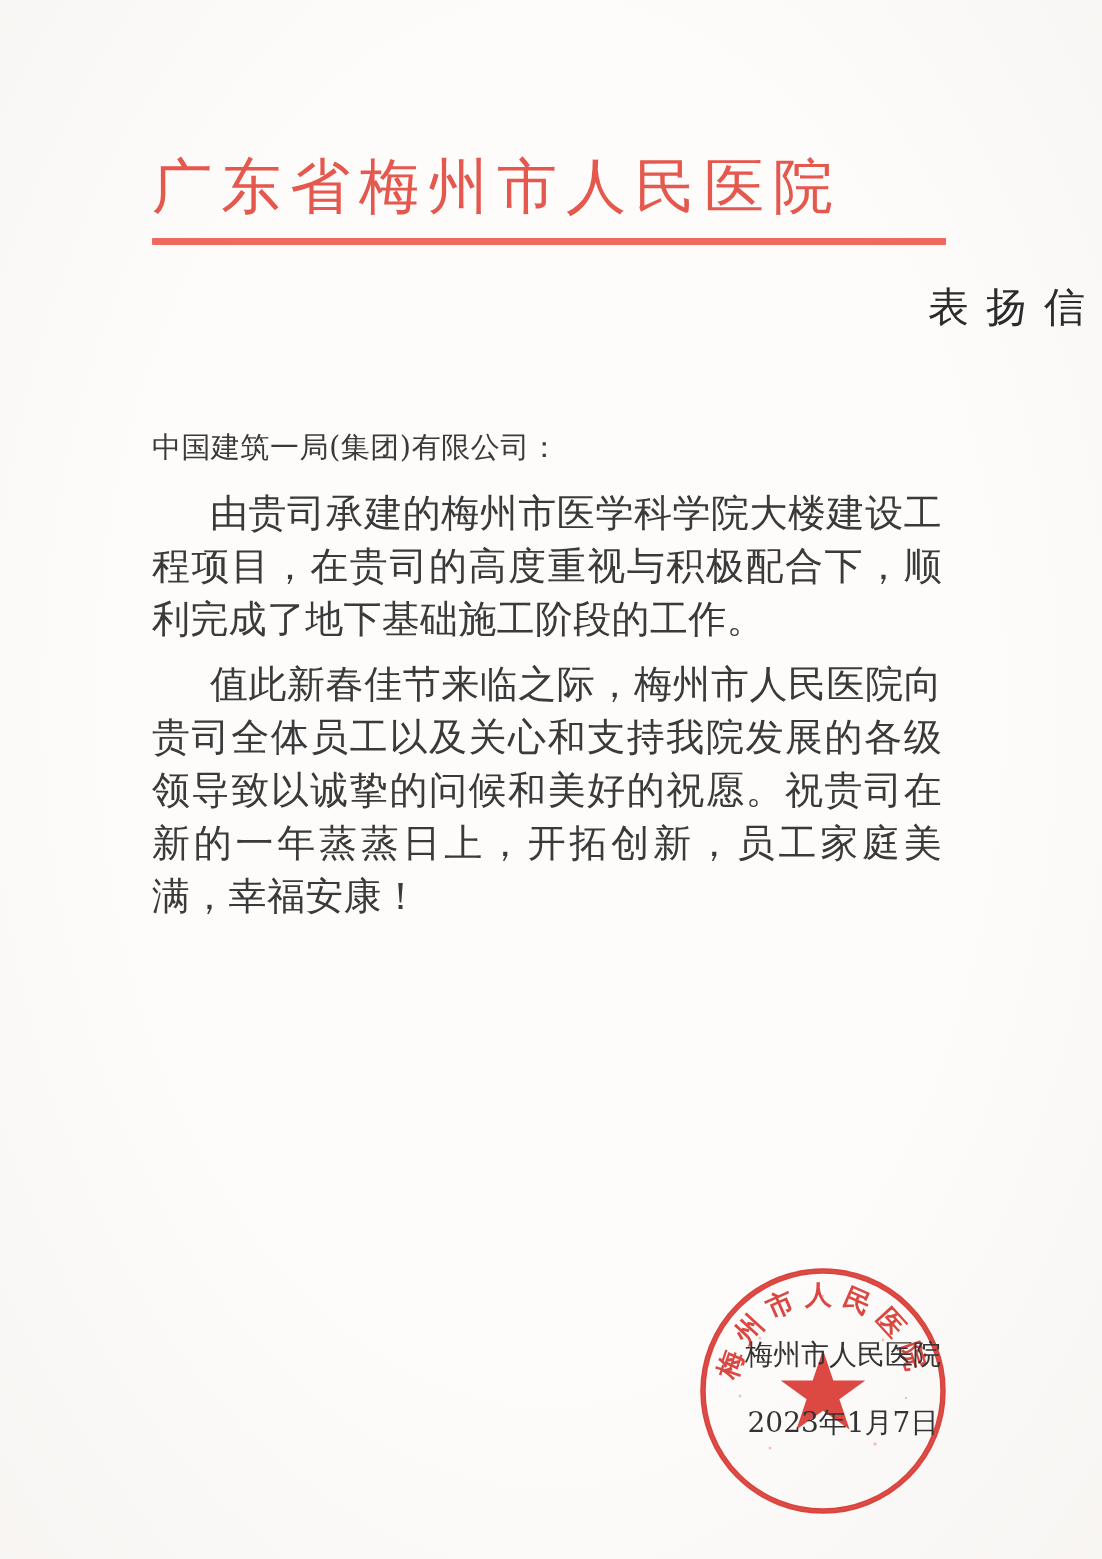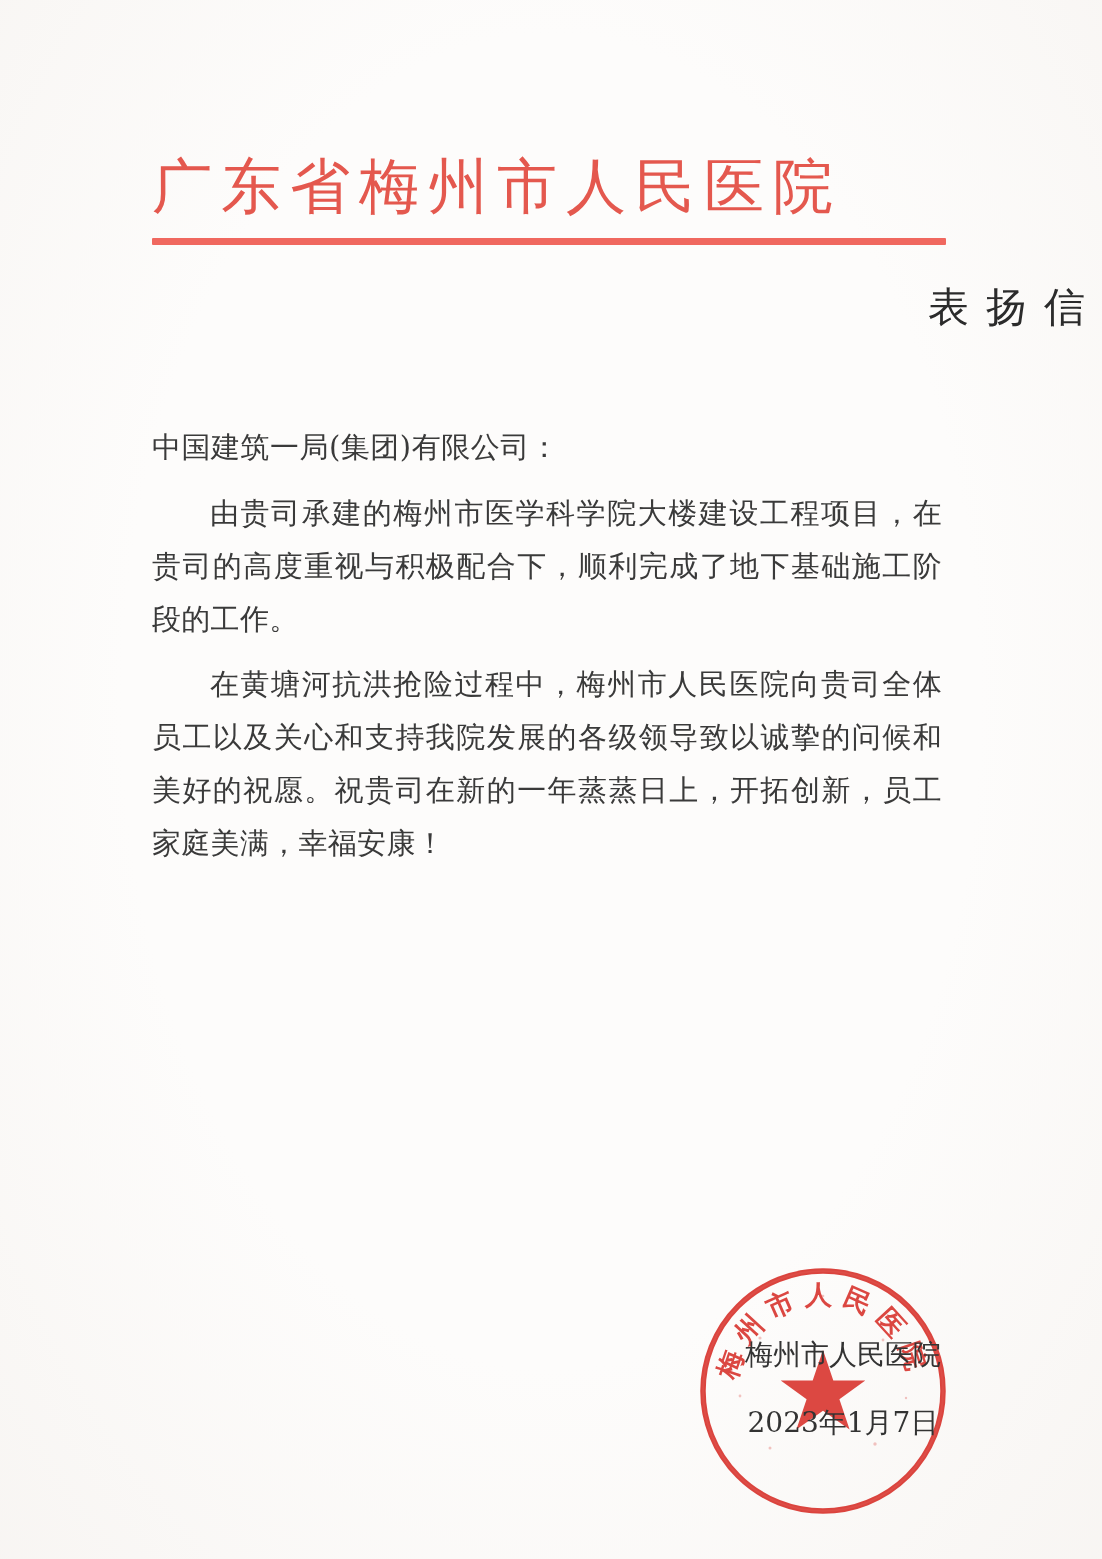--- a/index.html
+++ b/index.html
@@ -70,21 +70,21 @@
     margin-top: 48px;
   }
   .salutation {
     font-size: 29px;
     line-height: 44px;
     color: #3a3a3a;
     margin-bottom: 18px;
     letter-spacing: 0.5px;
   }
   .para {
-    font-size: 29px;
+    font-size: 38px;
     line-height: 53px;
     color: #3a3a3a;
     text-align: justify;
     text-align-last: left;
     text-indent: 58px;
     margin: 0 0 12px 0;
     letter-spacing: 0.3px;
   }
   .signature {
     position: absolute;
@@ -129,21 +129,21 @@
   </div>
 
   <div class="doc-title">表扬信</div>
 
   <div class="body-block">
     <div class="salutation">中国建筑一局(集团)有限公司：</div>
 
     <p class="para">由贵司承建的梅州市医学科学院大楼建设工程项目，在贵司的高度重视与积极配合下，顺利完成了地下基础施工阶段的工作。</p>
 
 
-    <p class="para">在黄塘河抗洪抢险过程中，梅州市人民医院向贵司全体员工以及关心和支持我院发展的各级领导致以诚挚的问候和美好的祝愿。祝贵司在新的一年蒸蒸日上，开拓创新，员工家庭美满，幸福安康！</p>
+    <p class="para">值此新春佳节来临之际，梅州市人民医院向贵司全体员工以及关心和支持我院发展的各级领导致以诚挚的问候和美好的祝愿。祝贵司在新的一年蒸蒸日上，开拓创新，员工家庭美满，幸福安康！</p>
   </div>
 
   <div class="seal">
     <svg width="246" height="246" viewBox="0 0 246 246" xmlns="http://www.w3.org/2000/svg">
       <defs>
         <path id="sealArc" d="M 36,123 A 87,87 0 0 1 210,123" fill="none"></path>
       </defs>
 
       <circle cx="123" cy="123" r="120" fill="none" stroke="#d8342e" stroke-width="5.5" opacity="0.92"></circle>
       <circle cx="123" cy="123" r="120" fill="none" stroke="#e0554f" stroke-width="2" opacity="0.5"></circle>

